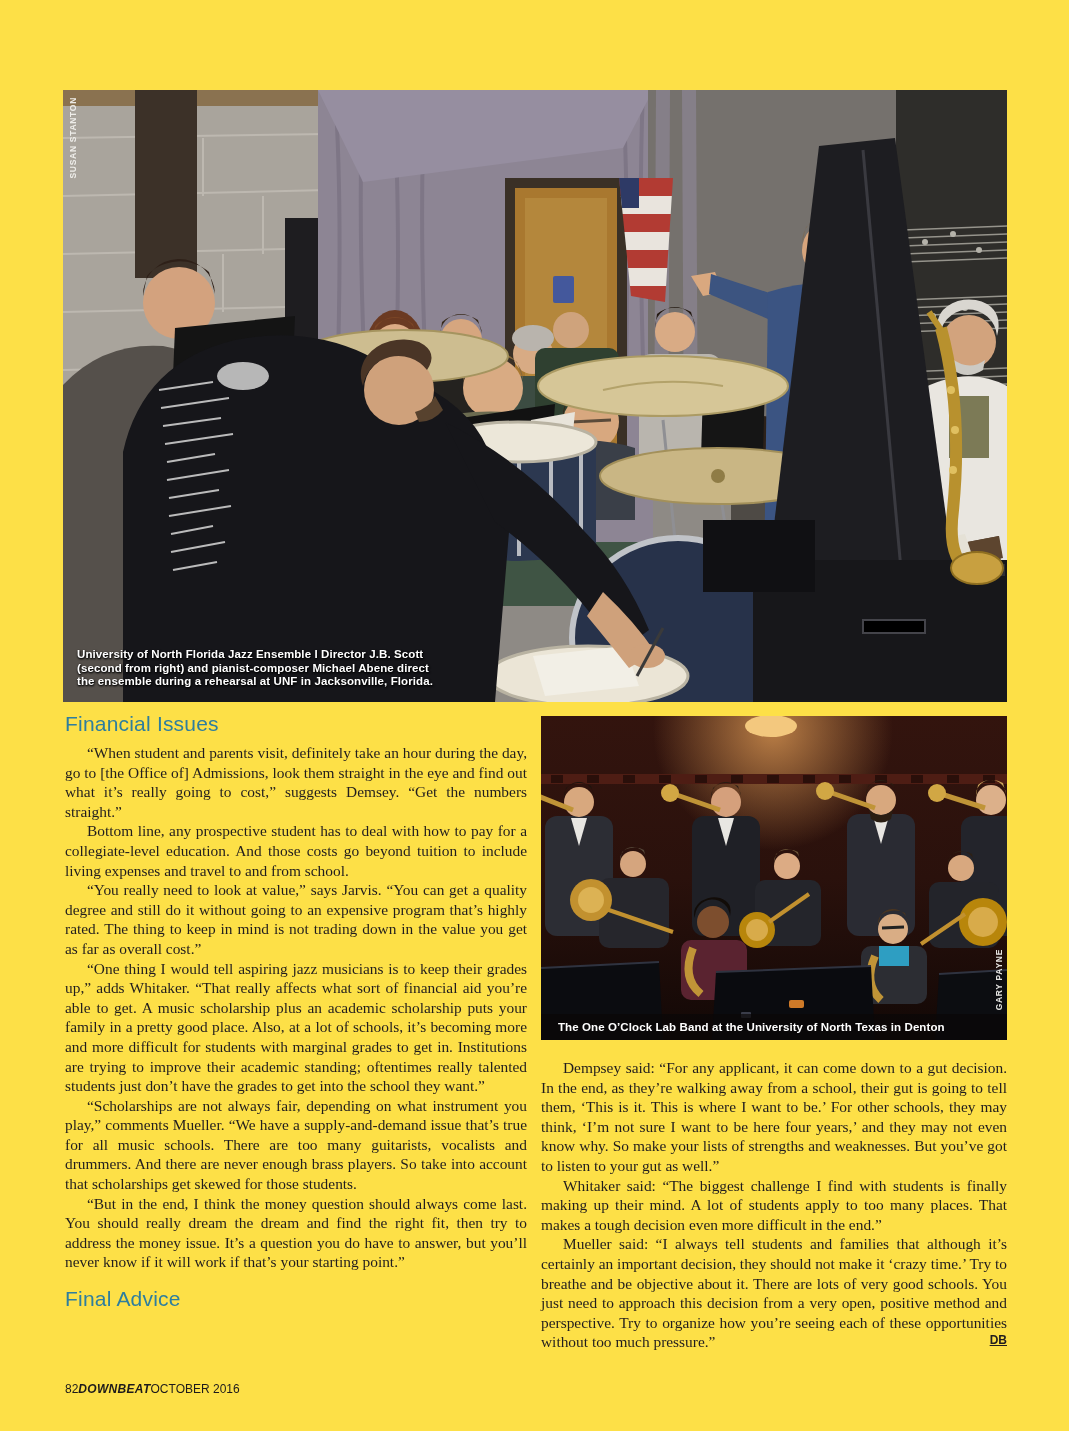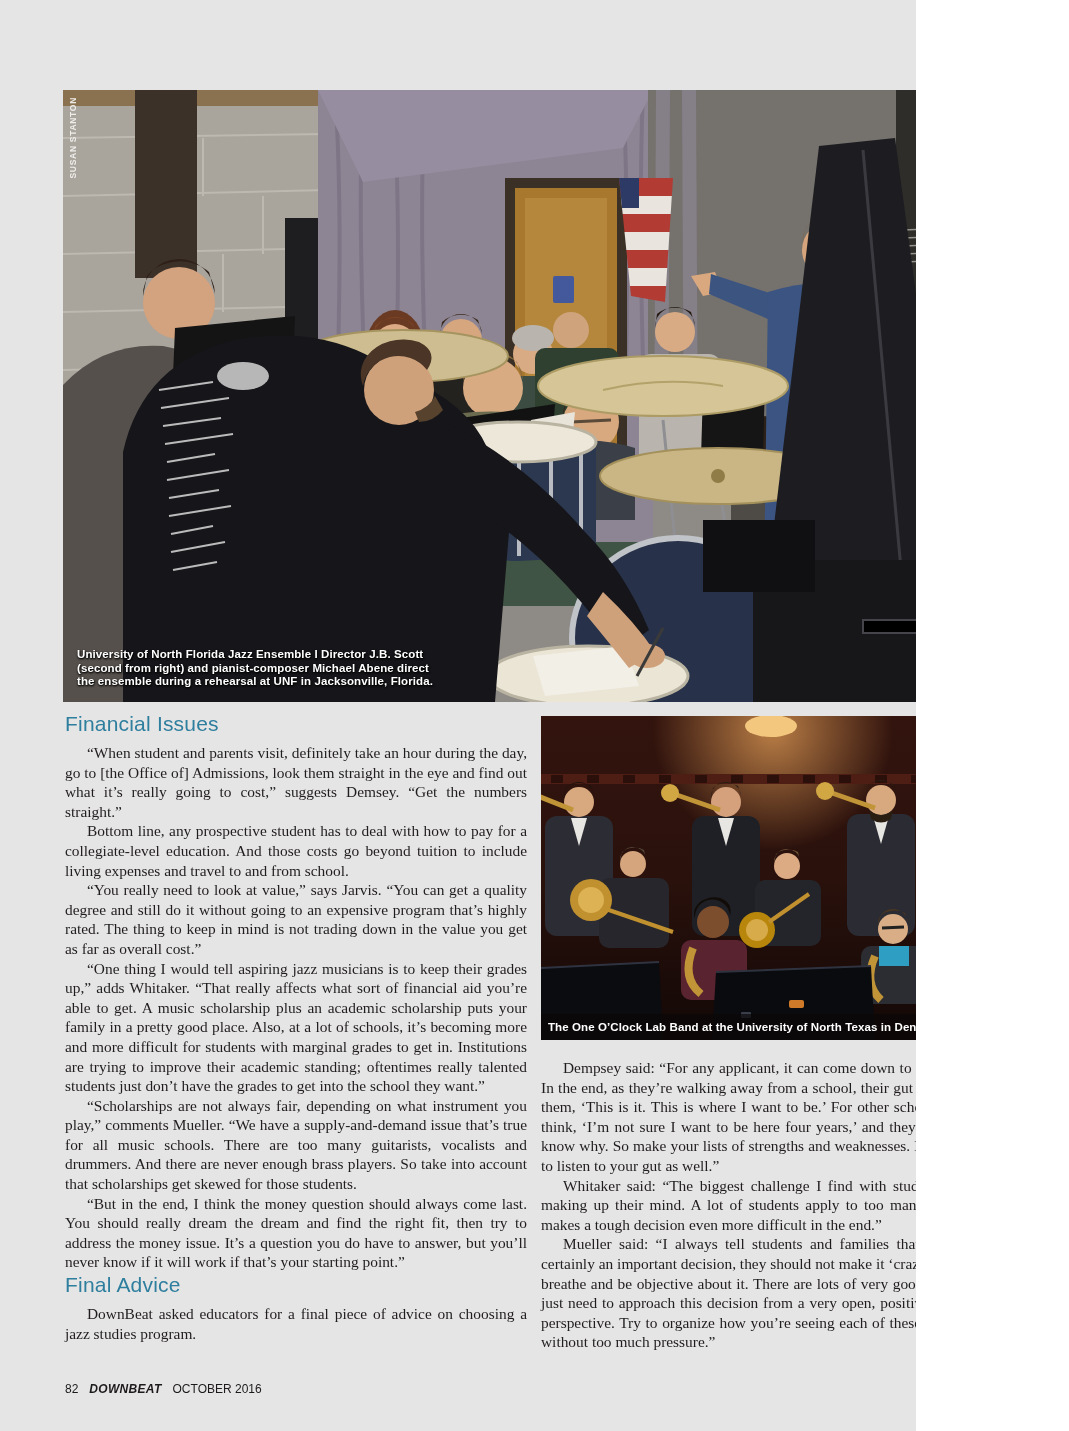--- a/index.html
+++ b/index.html
@@ -1,16 +1,16 @@
 <!DOCTYPE html>
 <html lang="en"><head>
 <meta charset="utf-8">
 <style>
   html,body{margin:0;padding:0;background:#ffffff;}
-  .page{position:relative;width:916px;height:1431px;background:#e5e5e5;overflow:hidden;
+  .page{position:relative;width:1069px;height:1431px;background:#fde047;overflow:hidden;
         font-family:"Liberation Serif",serif;color:#211d1e;}
 
   
   .photo{position:absolute;overflow:hidden;background:#444;}
   .photo svg{display:block;width:100%;height:100%;}
   .photo1{left:63px;top:90px;width:944px;height:612px;}
   .photo2{position:relative;width:466px;height:324px;margin:0 0 18px 0;}
 
   .vcredit{position:absolute;color:#f2f1ee;font-family:"Liberation Sans",sans-serif;
            font-size:8.5px;font-weight:bold;letter-spacing:0.7px;
@@ -19,39 +19,39 @@
   .vcredit.right{right:3px;bottom:30px;}
 
   .caption1{position:absolute;left:14px;bottom:13px;color:#ffffff;
             font-family:"Liberation Sans",sans-serif;font-size:11.5px;font-weight:bold;
             line-height:13.6px;letter-spacing:.1px;
             text-shadow:0 1px 2px rgba(0,0,0,.95),1px 1px 2px rgba(0,0,0,.8);}
   .caption1 span{display:block;}
 
   .caption2-bar{position:absolute;left:0;right:0;bottom:0;height:26px;
                 background:rgba(10,7,7,.70);display:flex;align-items:center;}
-  .caption2-bar span{padding-left:7px;color:#ffffff;font-family:"Liberation Sans",sans-serif;
+  .caption2-bar span{padding-left:17px;color:#ffffff;font-family:"Liberation Sans",sans-serif;
                      font-size:11.5px;font-weight:bold;letter-spacing:.1px;}
 
   
   .col-left{position:absolute;left:65px;top:712px;width:462px;}
   .col-right{position:absolute;left:541px;top:716px;width:466px;}
 
   h2.section{margin:0 0 7px 0;font-family:"Liberation Sans",sans-serif;
              font-size:21px;font-weight:normal;color:#2e7e9e;letter-spacing:.2px;}
-  h2.section.second{margin-top:1px;}
+  h2.section.second{margin-top:15px;}
 
   .body-text p{margin:0;font-size:15.4px;line-height:19.6px;text-align:justify;
                text-indent:22px;color:#211d1e;}
   .body-text p.last{position:relative;}
   .endmark{position:absolute;right:0;bottom:1px;font-family:"Liberation Sans",sans-serif;
            font-weight:bold;font-size:12px;color:#211d1e;text-decoration:underline;}
 
   
-  .footer{position:absolute;left:65px;top:1382px;display:flex;gap:11px;align-items:baseline;
+  .footer{position:absolute;left:65px;top:1382px;display:flex;align-items:baseline;
           font-family:"Liberation Sans",sans-serif;font-size:12px;color:#1d1a1b;}
   .footer .mag{font-weight:bold;letter-spacing:.3px;font-style:italic;}
 </style>
 </head>
 <body>
 
 <div class="page">
 
   <div class="photo photo1">
     <svg viewBox="0 0 944 612" preserveAspectRatio="none">
@@ -291,21 +291,20 @@
 
   <div class="col-left body-text">
     <h2 class="section">Financial Issues</h2>
     <p>“When student and parents visit, definitely take an hour during the day, go to [the Office of] Admissions, look them straight in the eye and find out what it’s really going to cost,” suggests Demsey. “Get the numbers straight.”</p>
     <p>Bottom line, any prospective student has to deal with how to pay for a collegiate-level education. And those costs go beyond tuition to include living expenses and travel to and from school.</p>
     <p>“You really need to look at value,” says Jarvis. “You can get a quality degree and still do it without going to an expensive program that’s highly rated. The thing to keep in mind is not trading down in the value you get as far as overall cost.”</p>
     <p>“One thing I would tell aspiring jazz musicians is to keep their grades up,” adds Whitaker. “That really affects what sort of financial aid you’re able to get. A music scholarship plus an academic scholarship puts your family in a pretty good place. Also, at a lot of schools, it’s becoming more and more difficult for students with marginal grades to get in. Institutions are trying to improve their academic standing; oftentimes really talented students just don’t have the grades to get into the school they want.”</p>
     <p>“Scholarships are not always fair, depending on what instrument you play,” comments Mueller. “We have a supply-and-demand issue that’s true for all music schools. There are too many guitarists, vocalists and drummers. And there are never enough brass players. So take into account that scholarships get skewed for those students.</p>
     <p>“But in the end, I think the money question should always come last. You should really dream the dream and find the right fit, then try to address the money issue. It’s a question you do have to answer, but you’ll never know if it will work if that’s your starting point.”</p>
     <h2 class="section second">Final Advice</h2>
-    <p>DownBeat asked educators for a final piece of advice on choosing a jazz studies program.</p>
   </div>
 
   <div class="col-right body-text">
 
     <div class="photo photo2">
       <svg viewBox="0 0 466 324" preserveAspectRatio="none">
         <defs>
           <linearGradient id="bg2" x1="0" y1="0" x2="0" y2="1">
             <stop offset="0" stop-color="#33140e"></stop>
               <stop offset=".5" stop-color="#2a110c"></stop>

